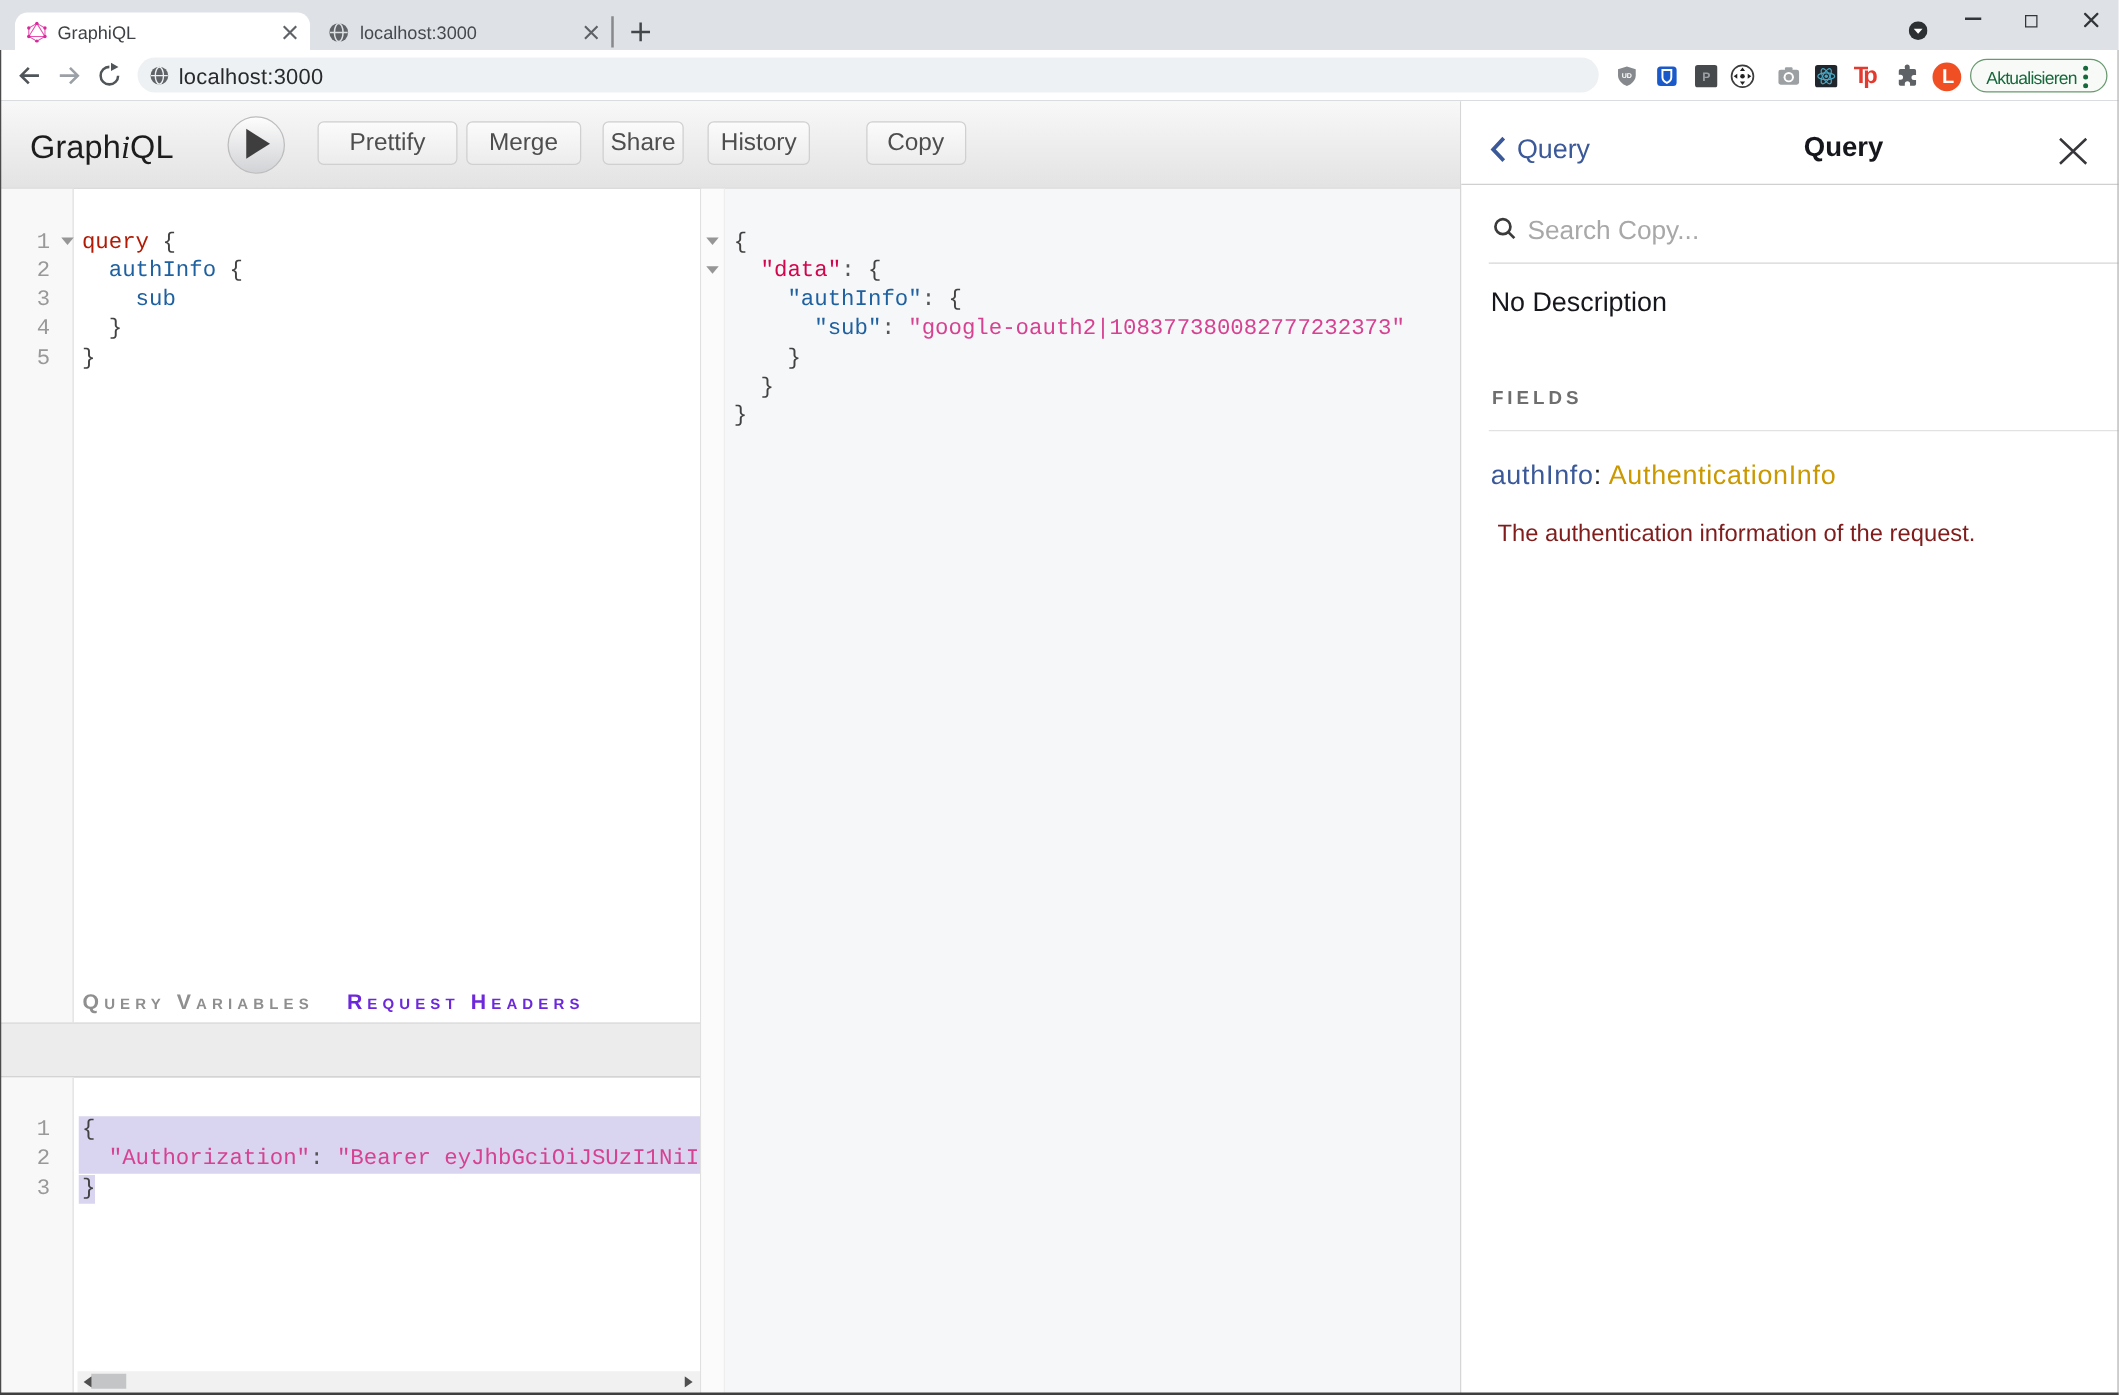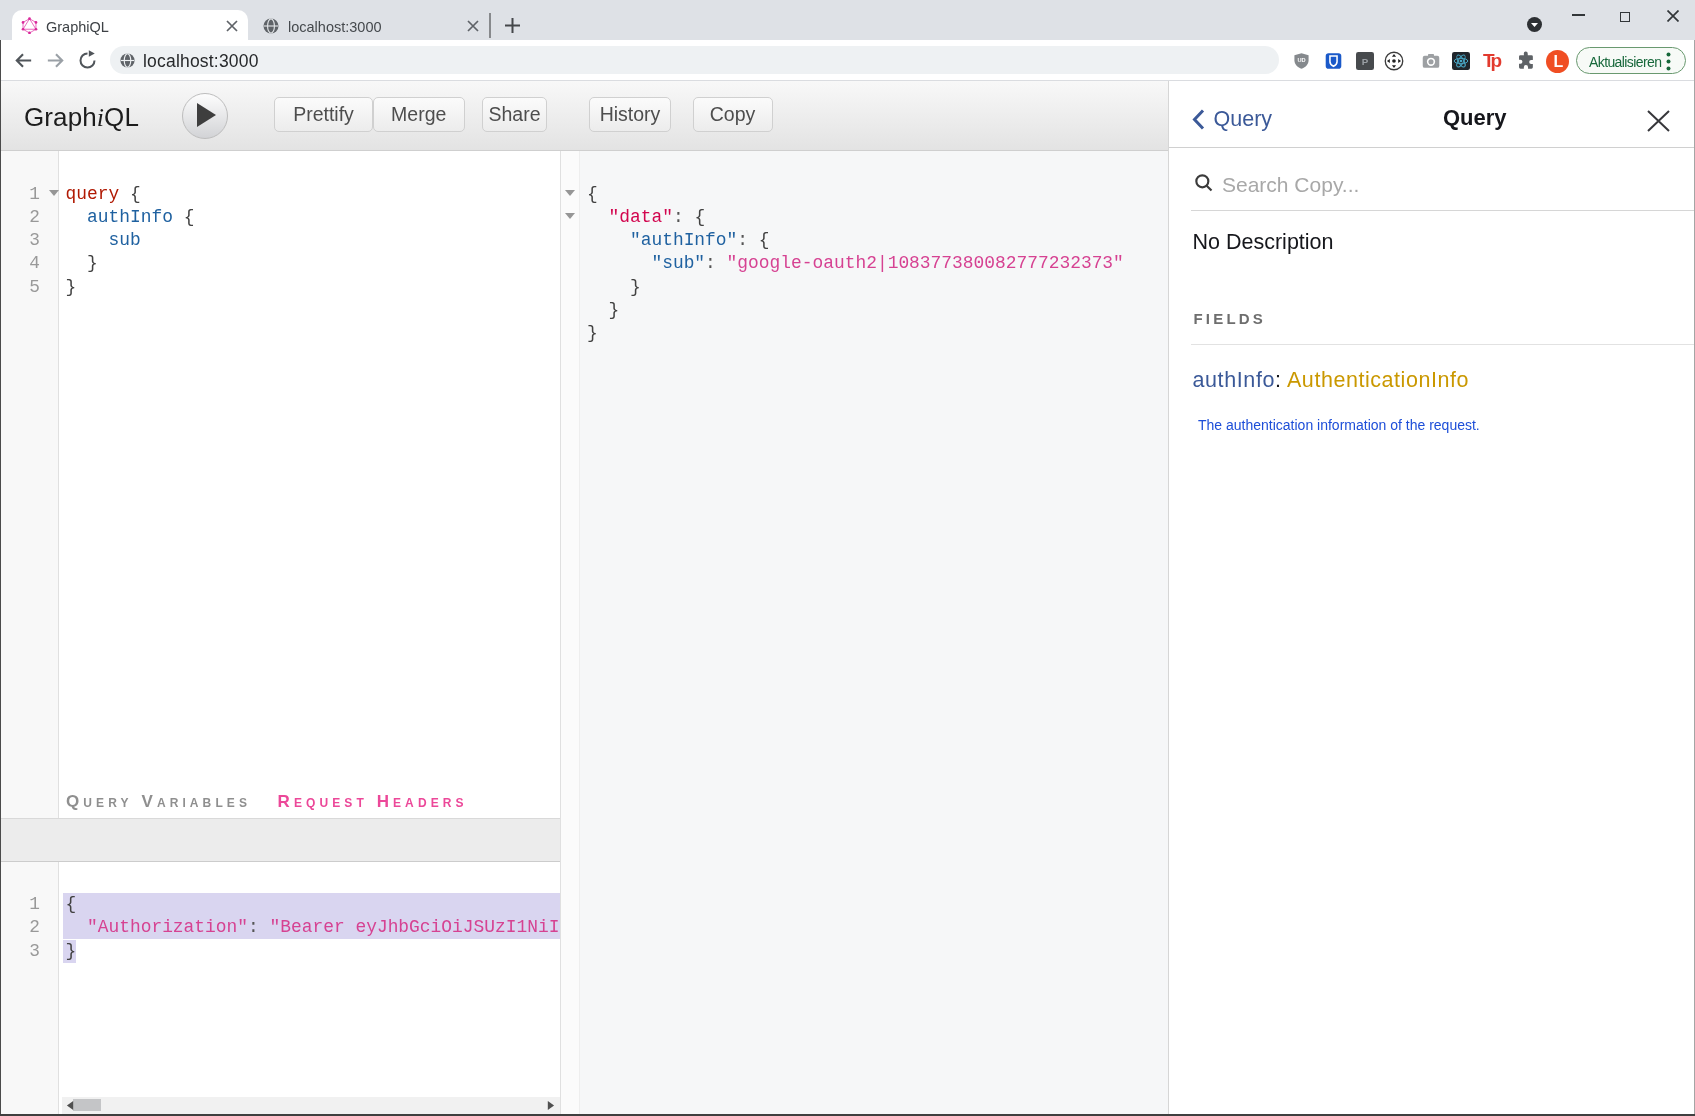--- a/index.html
+++ b/index.html
@@ -160,24 +160,24 @@
 <svg class="abs" style="left:1666px;top:51.5px" width="5" height="19" viewBox="0 0 5 19">
  <circle cx="2.5" cy="2.5" r="2" fill="#17683b"></circle>
     <circle cx="2.5" cy="9.5" r="2" fill="#17683b"></circle>
     <circle cx="2.5" cy="16.5" r="2" fill="#17683b"></circle>
 </svg>
 
 <div class="abs" id="topbar"></div>
 <div class="abs" id="logo">Graph<i>i</i>QL</div>
 <div class="abs" id="play"></div>
 <div class="abs" id="play-tri"></div>
-<div class="abs tbtn" style="left:274px;width:99px">Prettify</div>
+<div class="abs tbtn" style="left:254px;width:112px">Prettify</div>
 <div class="abs tbtn" style="left:372.5px;width:92.5px">Merge</div>
 <div class="abs tbtn" style="left:482px;width:65px">Share</div>
-<div class="abs tbtn" style="left:589px;width:82px">History</div>
+<div class="abs tbtn" style="left:566px;width:82px">History</div>
 <div class="abs tbtn" style="left:692.5px;width:80px">Copy</div>
 
 <div class="abs" id="qgutter"></div>
 <div class="lnum" style="left:0;top:183px">1</div>
 <div class="lnum" style="left:0;top:206.1px">2</div>
 <div class="lnum" style="left:0;top:229.3px">3</div>
 <div class="lnum" style="left:0;top:252.4px">4</div>
 <div class="lnum" style="left:0;top:275.6px">5</div>
 <div class="abs fold" style="left:49px;top:190px"></div>
 <div class="abs mono" style="left:65.5px;top:183px"><span class="k">query</span> <span class="b">{</span></div>
@@ -193,21 +193,21 @@
 <div class="abs mono" style="left:587px;top:183px"><span class="b">{</span></div>
 <div class="abs mono" style="left:587px;top:206.1px">  <span class="d">"data"</span><span class="c">:</span> <span class="b">{</span></div>
 <div class="abs mono" style="left:587px;top:229.3px">    <span class="p">"authInfo"</span><span class="c">:</span> <span class="b">{</span></div>
 <div class="abs mono" style="left:587px;top:252.4px">      <span class="p">"sub"</span><span class="c">:</span> <span class="s">"google-oauth2|108377380082777232373"</span></div>
 <div class="abs mono" style="left:587px;top:275.6px">    <span class="b">}</span></div>
 <div class="abs mono" style="left:587px;top:298.7px">  <span class="b">}</span></div>
 <div class="abs mono" style="left:587px;top:321.9px"><span class="b">}</span></div>
 
 <div class="abs" id="vartitle"></div>
 <div class="abs vtab" style="left:66px;color:#8f8f8f">Query Variables</div>
-<div class="abs vtab" style="left:277.5px;color:#ec4899">Request Headers</div>
+<div class="abs vtab" style="left:277.5px;color:#6d28d9">Request Headers</div>
 <div class="abs" id="hgutter"></div>
 <div class="lnum" style="left:0;top:893.2px">1</div>
 <div class="lnum" style="left:0;top:916.4px">2</div>
 <div class="lnum" style="left:0;top:939.5px">3</div>
 <div class="abs sel" style="left:63px;top:893.2px;width:497px;height:46.3px"></div>
 <div class="abs sel" style="left:63px;top:939.5px;width:13px;height:23.2px"></div>
 <div class="abs" style="left:0;top:861.5px;width:560px;height:235px;overflow:hidden">
 <div class="abs mono" style="left:65.5px;top:31.7px"><span class="b">{</span></div>
 <div class="abs mono" style="left:65.5px;top:54.9px">  <span class="s">"Authorization"</span><span class="c">:</span> <span class="s">"Bearer eyJhbGciOiJSUzI1NiIsInR5cCI6IkpXVCJ9.eyJpc3MiOiJodHRwczo</span></div>
 <div class="abs mono" style="left:65.5px;top:78px"><span class="b">}</span></div>
@@ -235,17 +235,17 @@
 <svg class="abs" style="left:1194px;top:173px" width="20" height="20" viewBox="0 0 24 24">
  <circle cx="10" cy="10" r="7.2" stroke="#3b3b3b" stroke-width="2.6" fill="none"></circle>
  <path d="M15.2 15.2 L21 21" stroke="#3b3b3b" stroke-width="2.6"></path>
 </svg>
 <div class="abs" style="left:1222px;top:172.5px;font-size:21px;color:#a8a8a8">Search Copy...</div>
 <div class="abs" style="left:1191px;top:210px;width:504px;height:1px;background:#d6d6d6"></div>
 <div class="abs" style="left:1192.5px;top:229.5px;font-size:21.5px;color:#16171c">No Description</div>
 <div class="abs" style="left:1193.5px;top:310px;font-size:15px;font-weight:bold;letter-spacing:3.2px;color:#6e6e6e">FIELDS</div>
 <div class="abs" style="left:1191px;top:344px;width:504px;height:1px;background:#e2e2e2"></div>
 <div class="abs" style="left:1192.5px;top:367.5px;font-size:21.5px"><span style="color:#3B5998;letter-spacing:0.6px">authInfo</span><span style="color:#16171c">:</span> <span style="color:#CA9800;letter-spacing:0.55px">AuthenticationInfo</span></div>
-<div class="abs" style="left:1198px;top:417px;font-size:14px;color:#1d4ed8">The authentication information of the request.</div>
+<div class="abs" style="left:1198px;top:417px;font-size:19px;color:#7f1d1d">The authentication information of the request.</div>
 
 <div class="abs" id="frame-l"></div>
 <div class="abs" id="frame-r"></div>
 <div class="abs" id="frame-b"></div>
 
 </body></html>

